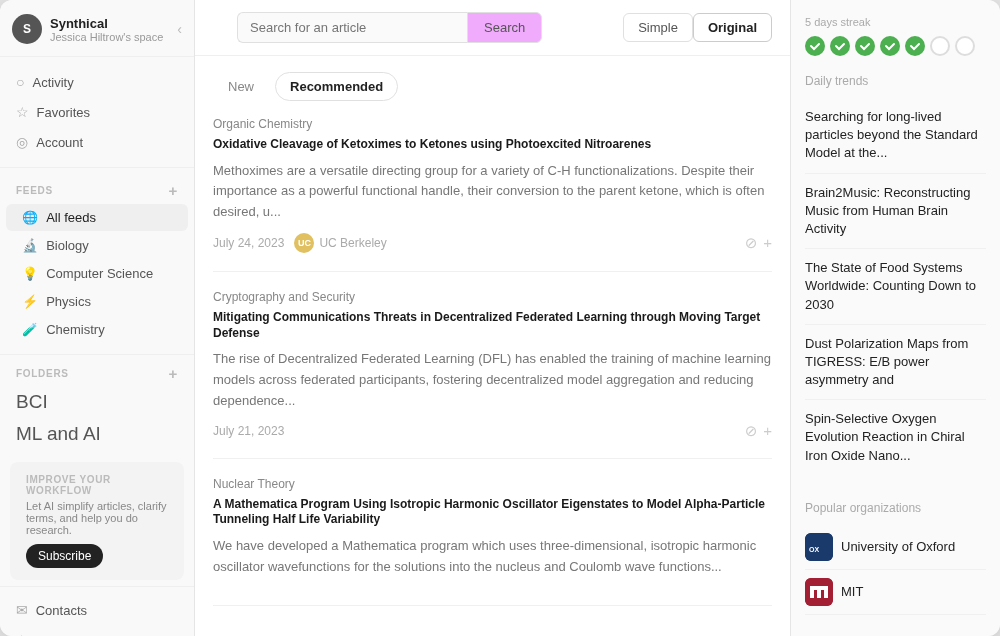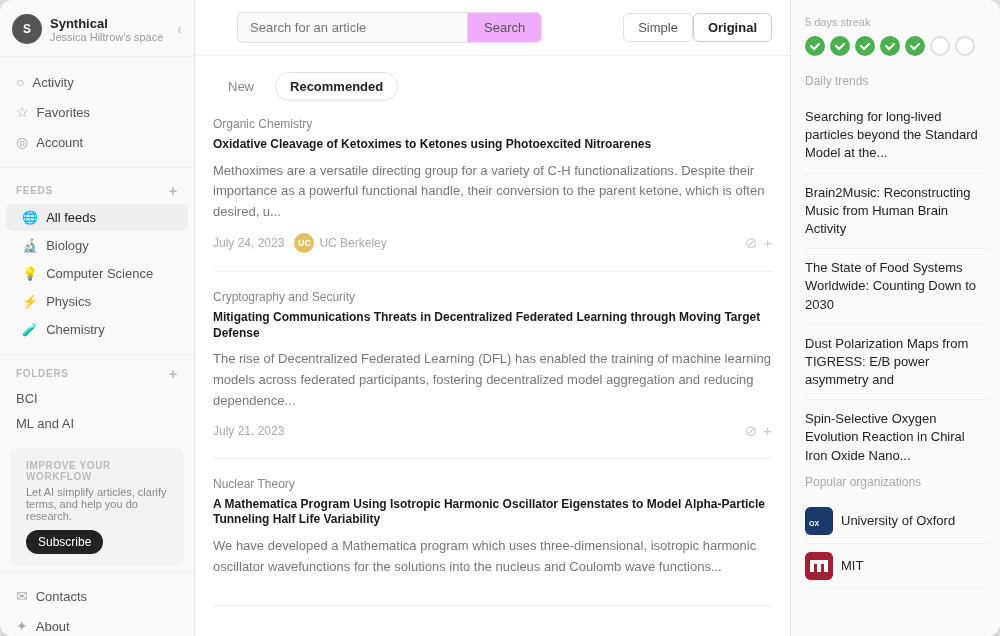--- a/index.html
+++ b/index.html
@@ -20,21 +20,21 @@
     .sidebar-nav-item .icon { font-size: 14px; color: #aaa; }
 
     .sidebar-section { padding: 10px 0; }
     .sidebar-section-header { display: flex; align-items: center; justify-content: space-between; padding: 4px 16px; font-size: 10px; font-weight: 700; color: #bbb; letter-spacing: 0.07em; text-transform: uppercase; }
     .sidebar-section-header .add-icon { color: #bbb; font-size: 15px; cursor: pointer; }
     .sidebar-feed-item { display: flex; align-items: center; gap: 8px; padding: 6px 16px; font-size: 13px; color: #555; cursor: pointer; border-radius: 6px; margin: 1px 6px; }
     .sidebar-feed-item.active { background: #efefef; color: #222; font-weight: 500; }
     .feed-icon { font-size: 13px; color: #aaa; }
 
     .sidebar-folders { padding: 6px 0; border-top: 1px solid #efefef; }
-    .folder-item { display: flex; align-items: center; padding: 5px 16px; font-size: 13px; color: #555; cursor: pointer; }
+    .folder-item { display: flex; align-items: center; padding: 5px 16px; font-size: 19px; color: #555; cursor: pointer; }
 
     .sidebar-improve { padding: 12px 16px; margin: 6px 10px; background: #f3f3f3; border-radius: 8px; font-size: 11px; color: #888; }
     .sidebar-improve .improve-title { font-size: 10px; font-weight: 700; color: #bbb; text-transform: uppercase; letter-spacing: 0.06em; margin-bottom: 4px; }
     .subscribe-btn { margin-top: 8px; background: #222; color: #fff; border: none; border-radius: 12px; padding: 5px 12px; font-size: 12px; cursor: pointer; }
 
     .sidebar-bottom { margin-top: auto; border-top: 1px solid #efefef; padding: 8px 0; }
 
     
     .main { flex: 1; display: flex; flex-direction: column; background: #fff; overflow: hidden; }
     .main-header { display: flex; align-items: center; justify-content: space-between; padding: 12px 18px; border-bottom: 1px solid #efefef; }
@@ -66,21 +66,21 @@
     .streak-label { font-size: 11px; color: #aaa; margin-bottom: 8px; }
     .streak-dots { display: flex; gap: 5px; align-items: center; margin-bottom: 18px; }
     .streak-dot { width: 20px; height: 20px; border-radius: 50%; display: flex; align-items: center; justify-content: center; font-size: 10px; }
     .streak-dot.filled { background: #4caf50; color: #fff; }
     .streak-dot.empty { border: 2px solid #ddd; background: #fff; }
 
     .section-title { font-size: 12px; color: #aaa; margin-bottom: 10px; font-weight: 500; }
     .trend-item { padding: 10px 0; border-bottom: 1px solid #f0f0f0; font-size: 13px; color: #222; font-weight: 500; line-height: 1.4; cursor: pointer; }
     .trend-item:last-child { border-bottom: none; }
 
-    .popular-section { margin-top: 0; }
+    .popular-section { margin-top: 26px; }
     .org-item { display: flex; align-items: center; gap: 8px; padding: 8px 0; border-bottom: 1px solid #f0f0f0; font-size: 13px; color: #222; font-weight: 500; }
     .org-logo { width: 28px; height: 28px; border-radius: 6px; display: flex; align-items: center; justify-content: center; font-size: 10px; font-weight: 700; overflow: hidden; flex-shrink: 0; }
     .org-logo.oxford { background: #1a3a6b; color: #fff; font-size: 8px; }
     .org-logo.mit { background: #a31f34; color: #fff; font-size: 9px; }
   </style>
 </head>
 <body>
 
 <div class="app-window">
 

